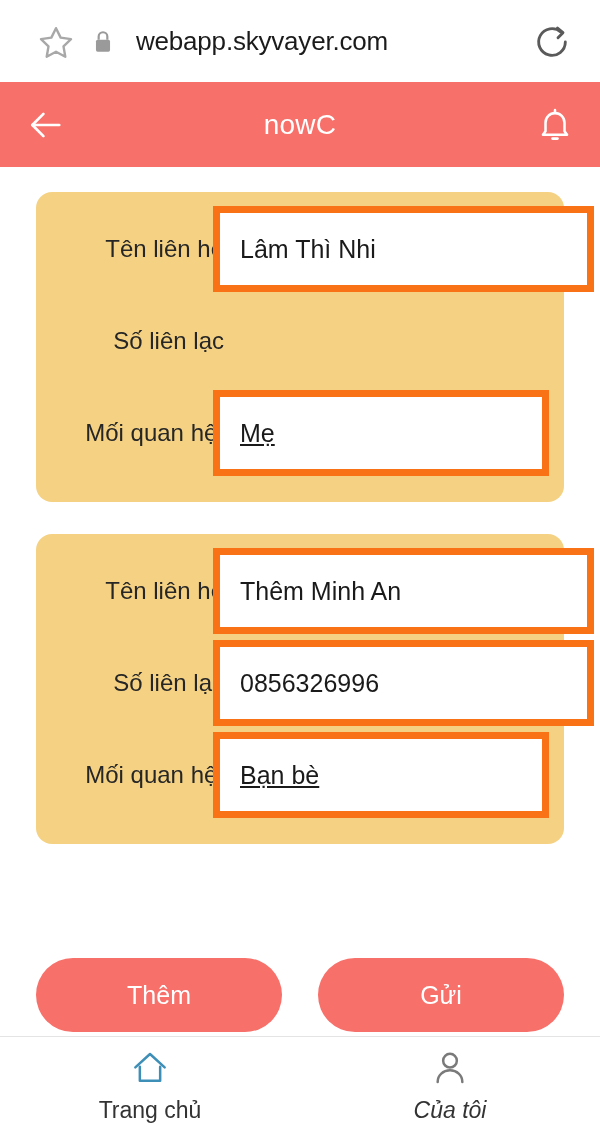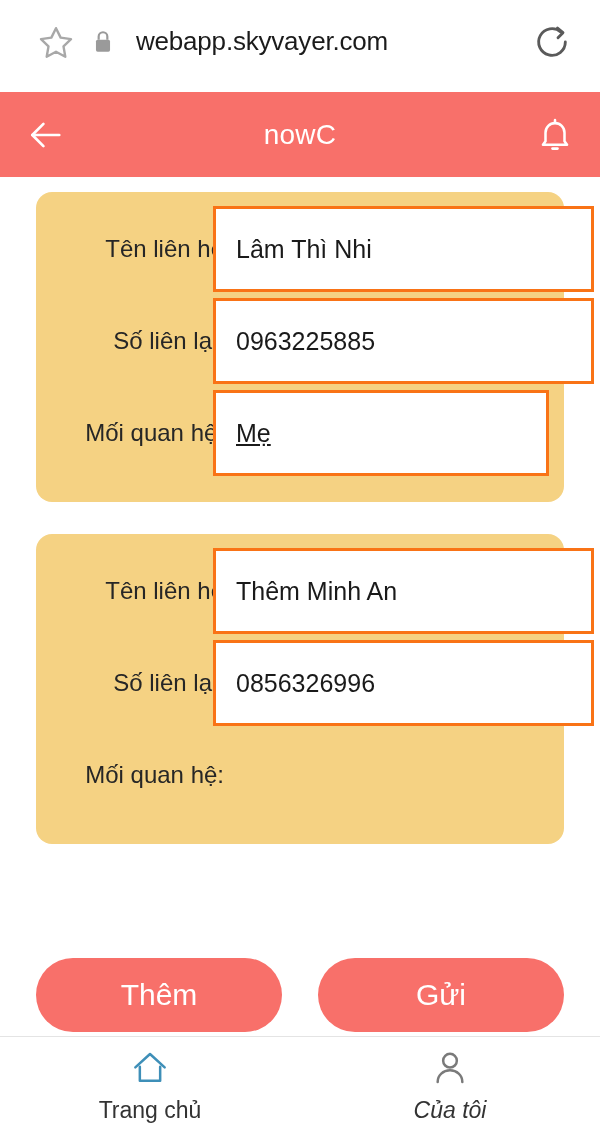--- a/index.html
+++ b/index.html
@@ -51,21 +51,21 @@
   }
   .reload-icon {
     position: absolute;
     right: 28px; top: 22px;
     width: 40px; height: 40px;
   }
 
   
   .app-header {
     position: absolute;
-    left: 0; top: 92px;
+    left: 0; top: 82px;
     width: 600px; height: 85px;
     background: #f8706a;
     display: flex;
     align-items: center;
   }
   .app-header .back-icon {
     position: absolute;
     left: 26px; top: 24px;
     width: 38px; height: 38px;
   }
@@ -121,21 +121,21 @@
     white-space: nowrap;
     z-index: 1;
   }
 
   .field-input {
     position: absolute;
     top: 0;
     left: 177px;
     height: 86px;
     background: #ffffff;
-    border: 3px solid #f97316;
+    border: 7px solid #f97316;
     display: flex;
     align-items: center;
     padding-left: 20px;
     font-size: 25px;
     color: #1a1a1a;
     z-index: 2;
     white-space: nowrap;
     overflow: hidden;
   }
   .field-input.wide  { width: 381px; }
@@ -153,21 +153,21 @@
   }
 
   
   .action-btn {
     position: absolute;
     top: 958px;
     height: 74px;
     border-radius: 40px;
     background: #f8706a;
     color: #ffffff;
-    font-size: 30px;
+    font-size: 25px;
     display: flex;
     align-items: center;
     justify-content: center;
     border: none;
     font-family: "Liberation Sans", sans-serif;
   }
   #btn-add  { left: 36px;  width: 246px; }
   #btn-send { left: 318px; width: 246px; }
 
   
@@ -235,39 +235,39 @@
     </span>
   </div>
 
   <div class="card" id="card-0">
     <div class="field-row r0">
       <div class="field-label">Tên liên hệ</div>
       <div class="field-input wide">Lâm Thì Nhi</div>
     </div>
     <div class="field-row r1">
       <div class="field-label">Số liên lạc</div>
-      <div class="field-input wide">0963225885</div>
     </div>
     <div class="field-row r2">
       <div class="field-label">Mối quan hệ:</div>
       <div class="field-input narrow">Mẹ</div>
     </div>
   </div>
 
   <div class="card" id="card-1">
     <div class="field-row r0">
       <div class="field-label">Tên liên hệ</div>
       <div class="field-input wide">Thêm Minh An</div>
     </div>
     <div class="field-row r1">
       <div class="field-label">Số liên lạc</div>
       <div class="field-input wide">0856326996</div>
     </div>
     <div class="field-row r2">
       <div class="field-label">Mối quan hệ:</div>
+      <div class="field-input narrow">Bạn bè</div>
     </div>
   </div>
 
   <div class="warning">
   </div>
 
   <button class="action-btn" id="btn-add">Thêm</button>
   <button class="action-btn" id="btn-send">Gửi</button>
 
   <div class="bottom-nav">

